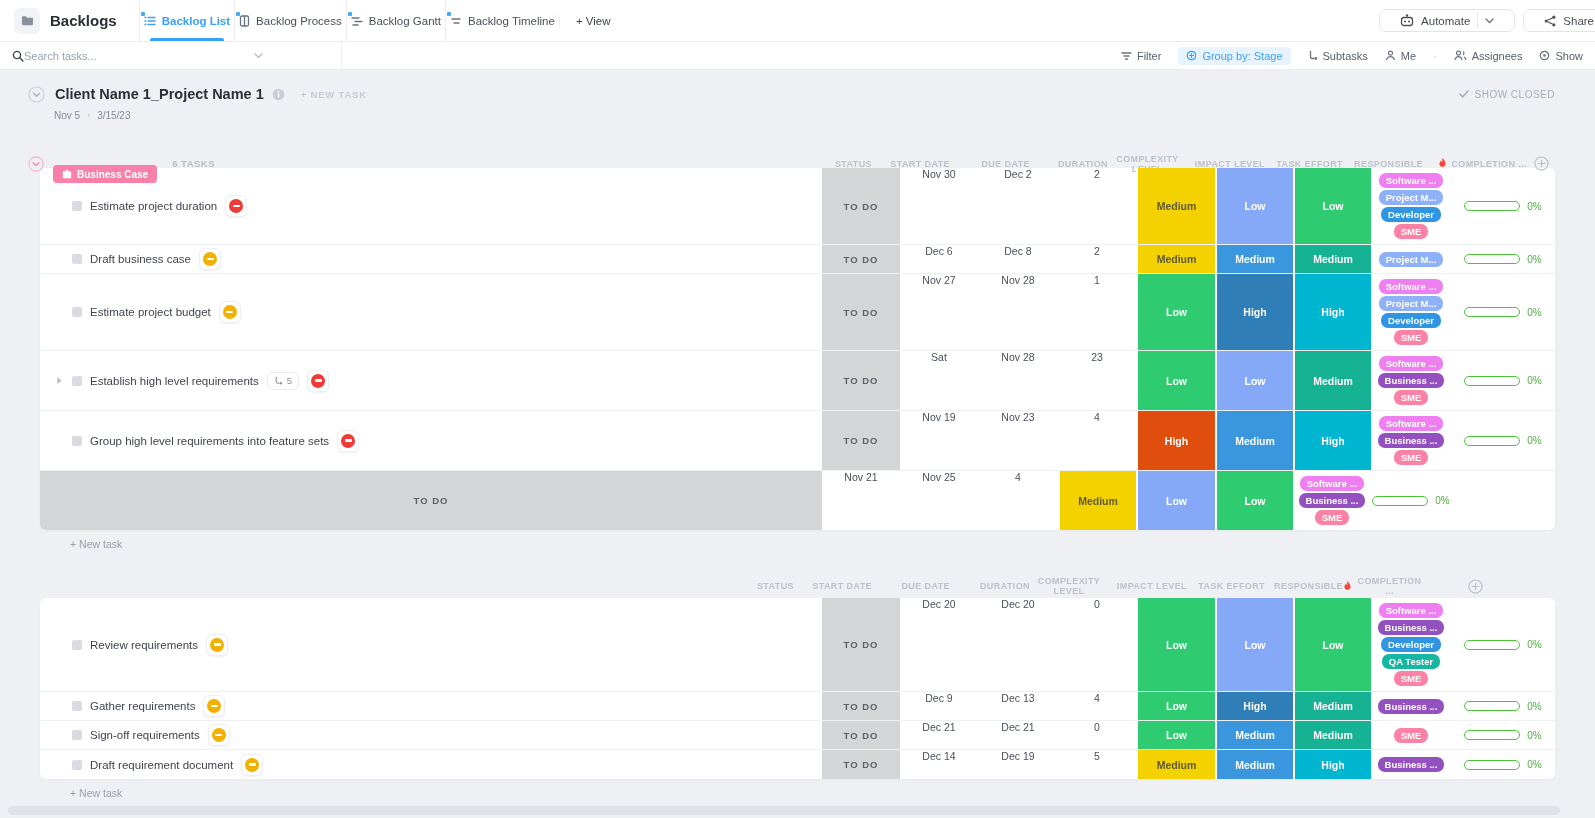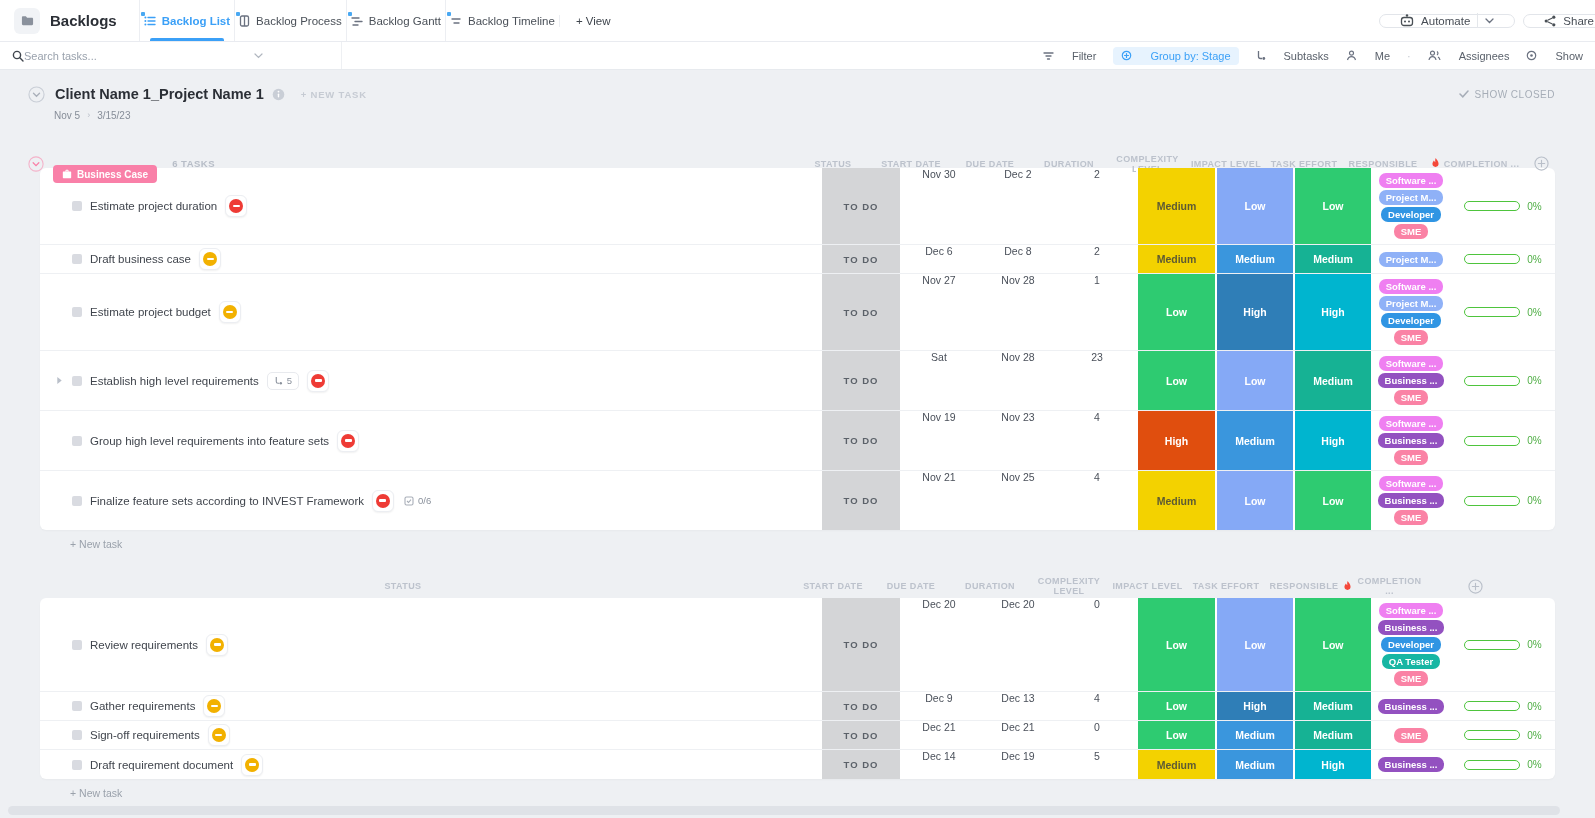--- a/index.html
+++ b/index.html
@@ -11,52 +11,52 @@
   .folder-chip { width:26px; height:26px; border-radius:6px; background:#f1f3f6; display:flex; align-items:center; justify-content:center; margin-right:10px; }
   .app-title { font-size:15px; font-weight:bold; color:#2b2f36; margin-right:22px; }
   .tabs { display:flex; align-items:stretch; height:100%; }
   .tab { display:flex; align-items:center; gap:6px; padding:0 4px; font-size:11.5px; color:#4a5058; position:relative; border-left:1px solid #eceef2; cursor:pointer; }
   .tab .tabicon { position:relative; display:inline-flex; }
   .tab .pin { position:absolute; top:-3px; left:-3px; width:4px; height:4px; background:#49a8f2; border-radius:1px; }
   .tab.active { color:#3ba0f7; font-weight:bold; }
   .tab.active::after { content:""; position:absolute; left:10px; right:10px; bottom:0; height:3px; border-radius:2px 2px 0 0; background:#3ba0f7; }
   .tab-view { border-left:1px solid #eceef2; display:flex; align-items:center; padding:0 16px; font-size:11.5px; color:#3f454d; gap:5px; cursor:pointer; }
   .topbar-right { margin-left:auto; display:flex; align-items:center; gap:8px; }
-  .tb-btn { display:flex; align-items:center; gap:7px; border:1px solid #e2e5ea; border-radius:7px; background:#fff; height:14px; padding:0 20px; font-size:11.5px; color:#474d55; cursor:pointer; }
+  .tb-btn { display:flex; align-items:center; gap:7px; border:1px solid #e2e5ea; border-radius:7px; background:#fff; height:23px; padding:0 20px; font-size:11.5px; color:#474d55; cursor:pointer; }
   .tb-btn .sep { width:1px; height:15px; background:#e4e7eb; }
   .share-btn { margin-right:-34px; }
 
   
   .toolbar { height:28px; background:#fff; border-bottom:1px solid #e7eaee; display:flex; align-items:center; padding:0 12px; }
   .search-wrap { display:flex; align-items:center; gap:0; width:330px; border-right:1px solid #eef0f3; height:100%; }
   .search-wrap input { border:none; outline:none; font-size:11px; color:#6a717c; width:230px; font-family:"Liberation Sans",sans-serif; background:transparent; }
   .search-wrap input::placeholder { color:#9aa2ad; }
   .toolbar-right { margin-left:auto; display:flex; align-items:center; gap:17px; font-size:11px; color:#5a616b; }
-  .tool-item { display:flex; align-items:center; gap:18px; cursor:pointer; }
+  .tool-item { display:flex; align-items:center; gap:5px; cursor:pointer; }
   .groupby-pill { background:#e7f3fe; color:#3ba0f7; border-radius:4px; padding:3px 8px; }
   .dot-sep { color:#c3c8d0; }
 
   
   .content { padding:12px 40px 0 12px; }
   .project-header { display:flex; align-items:center; padding-left:16px; height:24px; }
   .project-title { font-size:14.5px; font-weight:bold; color:#2b2f36; margin-left:10px; }
   .newtask-ghost { font-size:9.5px; letter-spacing:.8px; color:#c6cbd3; margin-left:16px; font-weight:bold; cursor:pointer; }
   .show-closed { margin-left:auto; display:flex; align-items:center; gap:5px; font-size:10px; letter-spacing:.5px; color:#a6adb7; cursor:pointer; }
   .project-dates { display:flex; align-items:center; gap:7px; font-size:10px; color:#868d98; padding-left:42px; height:18px; }
   .date-sep { color:#b9bfc8; font-size:9px; }
 
   
   .grid { display:grid; grid-template-columns:minmax(0,1fr) 78px 78px 80px 78px 79px 78px 78px 80px 104px 28px; }
 
   .group { margin-top:20px; }
   .group-header { height:24px; align-items:center; }
   .gh-name { display:flex; align-items:center; gap:9px; padding-left:16px; }
   .group-pill { display:inline-flex; align-items:center; gap:5px; height:18px; padding:0 9px; border-radius:4px; color:#fff; font-size:10px; font-weight:bold; cursor:pointer; }
   .group-count { font-size:9.5px; letter-spacing:.5px; color:#b7bdc7; font-weight:bold; margin-left:6px; }
-  .col-label { font-size:9px; letter-spacing:.4px; color:#bcc2cc; font-weight:bold; text-align:center; display:flex; align-items:center; justify-content:center; gap:4px; }
+  .col-label { font-size:9px; letter-spacing:.4px; color:#bcc2cc; font-weight:bold; text-align:center; display:flex; align-items:center; justify-content:flex-end; gap:4px; }
   .col-plus { display:flex; align-items:center; justify-content:center; cursor:pointer; }
 
   .card { background:#fff; border-radius:6px; margin-left:28px; box-shadow:0 1px 2px rgba(0,0,0,.03); overflow:hidden; }
   .card .grid { grid-template-columns:minmax(0,1fr) 78px 78px 80px 78px 79px 78px 78px 80px 104px 0px; }
   .row { border-bottom:1px solid #eef0f3; min-height:29px; }
   .row:last-child { border-bottom:none; }
 
   .cell-name { display:flex; align-items:center; gap:8px; padding:0 6px 0 14px; }
   .expand-slot { width:10px; display:flex; align-items:center; justify-content:center; }
   .checkbox { width:10px; height:10px; border-radius:2px; background:#d9dbe1; flex:none; cursor:pointer; }
@@ -574,39 +574,20 @@
               <span class="tag" style="background: rgb(147, 81, 192);">Business ...</span>
               <span class="tag" style="background: rgb(250, 130, 165);">SME</span>
             </div>
             <div class="cell-completion">
               <span class="progress-pill"></span>
               <span class="progress-text">0%</span>
             </div>
             <div></div>
           </div>
           <div class="row grid">
-            <div class="cell-name">
-              <span class="expand-slot"></span>
-              <span class="checkbox"></span>
-              <span class="task-name">Finalize feature sets according to INVEST Framework</span>
-              <span class="prio-wrap">
-                <span class="prio" style="background: rgb(238, 59, 53);">
-                  <span class="prio-bar"></span>
-                </span>
-              </span>
-              <span class="mini-badge borderless">
-                <span>
-                  <svg width="10" height="10" viewBox="0 0 10 10">
-                    <rect x="1" y="1" width="8" height="8" rx="1.5" fill="none" stroke="#a8aeb8" stroke-width="1.1"></rect>
-                    <path d="M3 5l1.5 1.5L7 3.6" fill="none" stroke="#a8aeb8" stroke-width="1.1"></path>
-                  </svg>
-                </span>
-                <span>0/6</span>
-              </span>
-            </div>
             <div class="cell-status">
               <span>TO DO</span>
             </div>
             <div class="cell-plain">
               <span>Nov 21</span>
             </div>
             <div class="cell-plain">
               <span>Nov 25</span>
             </div>
             <div class="cell-plain">

